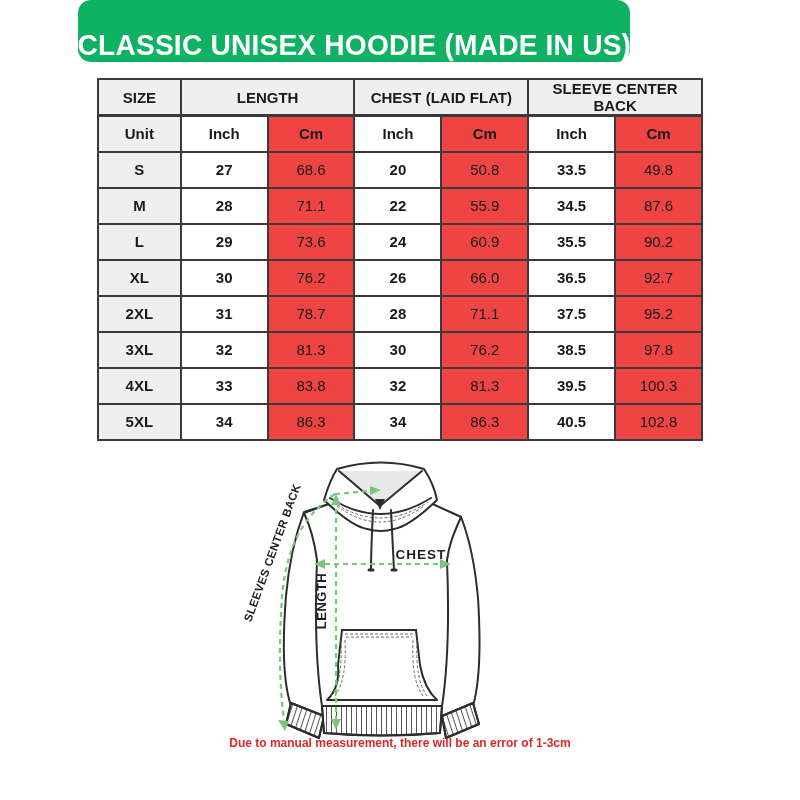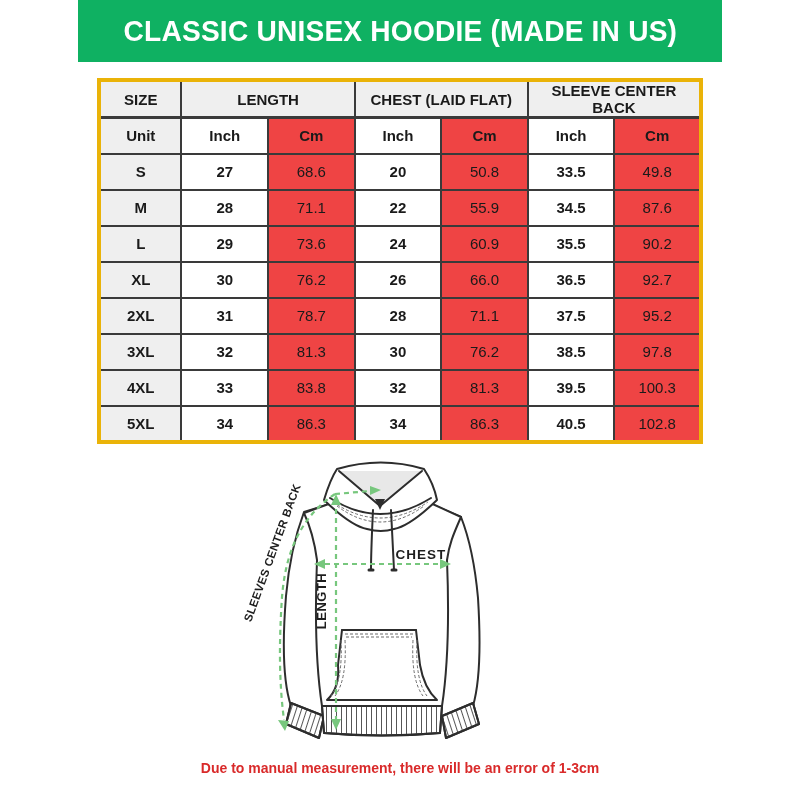--- a/index.html
+++ b/index.html
@@ -1,51 +1,51 @@
 <!DOCTYPE html>
 <html><head>
 <meta charset="utf-8">
 <style>
   * { margin:0; padding:0; box-sizing:border-box; }
   html,body { width:800px; height:800px; background:#ffffff; overflow:hidden;
               font-family:"Liberation Sans","DejaVu Sans",sans-serif; }
   .stage { position:relative; width:800px; height:800px; background:#fff; }
 
   
-  .banner { position:absolute; left:78px; top:0; width:644px; height:62px;
-            background:#0fb162; display:flex; align-items:center; justify-content:center; }
+  .banner { position:absolute; left:78px; top:0; width:552px; height:62px;
+            background:#0fb162; display:flex; align-items:flex-end; justify-content:center;border-radius:13px; }
   .banner .title { color:#ffffff; font-weight:700; font-size:29px; letter-spacing:0.2px;
                    transform:scaleX(0.97); white-space:nowrap; }
 
   
   table.size-table { position:absolute; left:97px; top:78px; width:606px;
                      border-collapse:collapse; table-layout:fixed;
-                     border:4px solid #eab308; color:#1a1a1a; }
+                     border:2px solid #eab308; color:#1a1a1a; }
   table.size-table th, table.size-table td {
       border:2px solid #3a3a3a; text-align:center; vertical-align:middle;
       height:36px; font-size:15px; padding:0 2px; }
   tr.group-row th { background:#efefef; font-weight:700; border-bottom-width:3px; }
   tr.unit-row td { font-weight:700; }
   td.c-size { background:#efefef; font-weight:700; }
   td.c-inch { background:#ffffff; font-weight:700; }
   td.c-cm   { background:#ef4444; font-weight:500; }
 
   
   .diagram { position:absolute; left:234px; top:440px; width:310px; height:330px; }
   .diagram svg { width:100%; height:100%; display:block; }
   .sketch { stroke:#2d2d2d; stroke-width:2; fill:none; stroke-linecap:round; stroke-linejoin:round; }
   .sketch-fill { stroke:#2d2d2d; stroke-width:2; fill:#ffffff; stroke-linejoin:round; }
   .stitch { stroke:#6a6a6a; stroke-width:1; fill:none; stroke-dasharray:3,2; }
   .measure { stroke:#77c77d; stroke-width:2.2; fill:none; stroke-dasharray:5,4; }
   .m-arrow { fill:#77c77d; stroke:none; }
   .dlabel { font-weight:700; fill:#1e1e1e; }
 
   
-  .disclaimer { position:absolute; left:0; top:760px; width:800px; text-align:center;
-                color:#d92a2a; font-weight:700; font-size:14px; }
+  .disclaimer { position:absolute; left:0; top:736px; width:800px; text-align:center;
+                color:#d92a2a; font-weight:700; font-size:12px; }
 </style>
 </head>
 <body>
 
 <div class="stage">
 
   <div class="banner" style="background: rgb(15, 177, 98);">
     <span class="title" style="color: rgb(255, 255, 255);">CLASSIC UNISEX HOODIE (MADE IN US)</span>
   </div>
 

